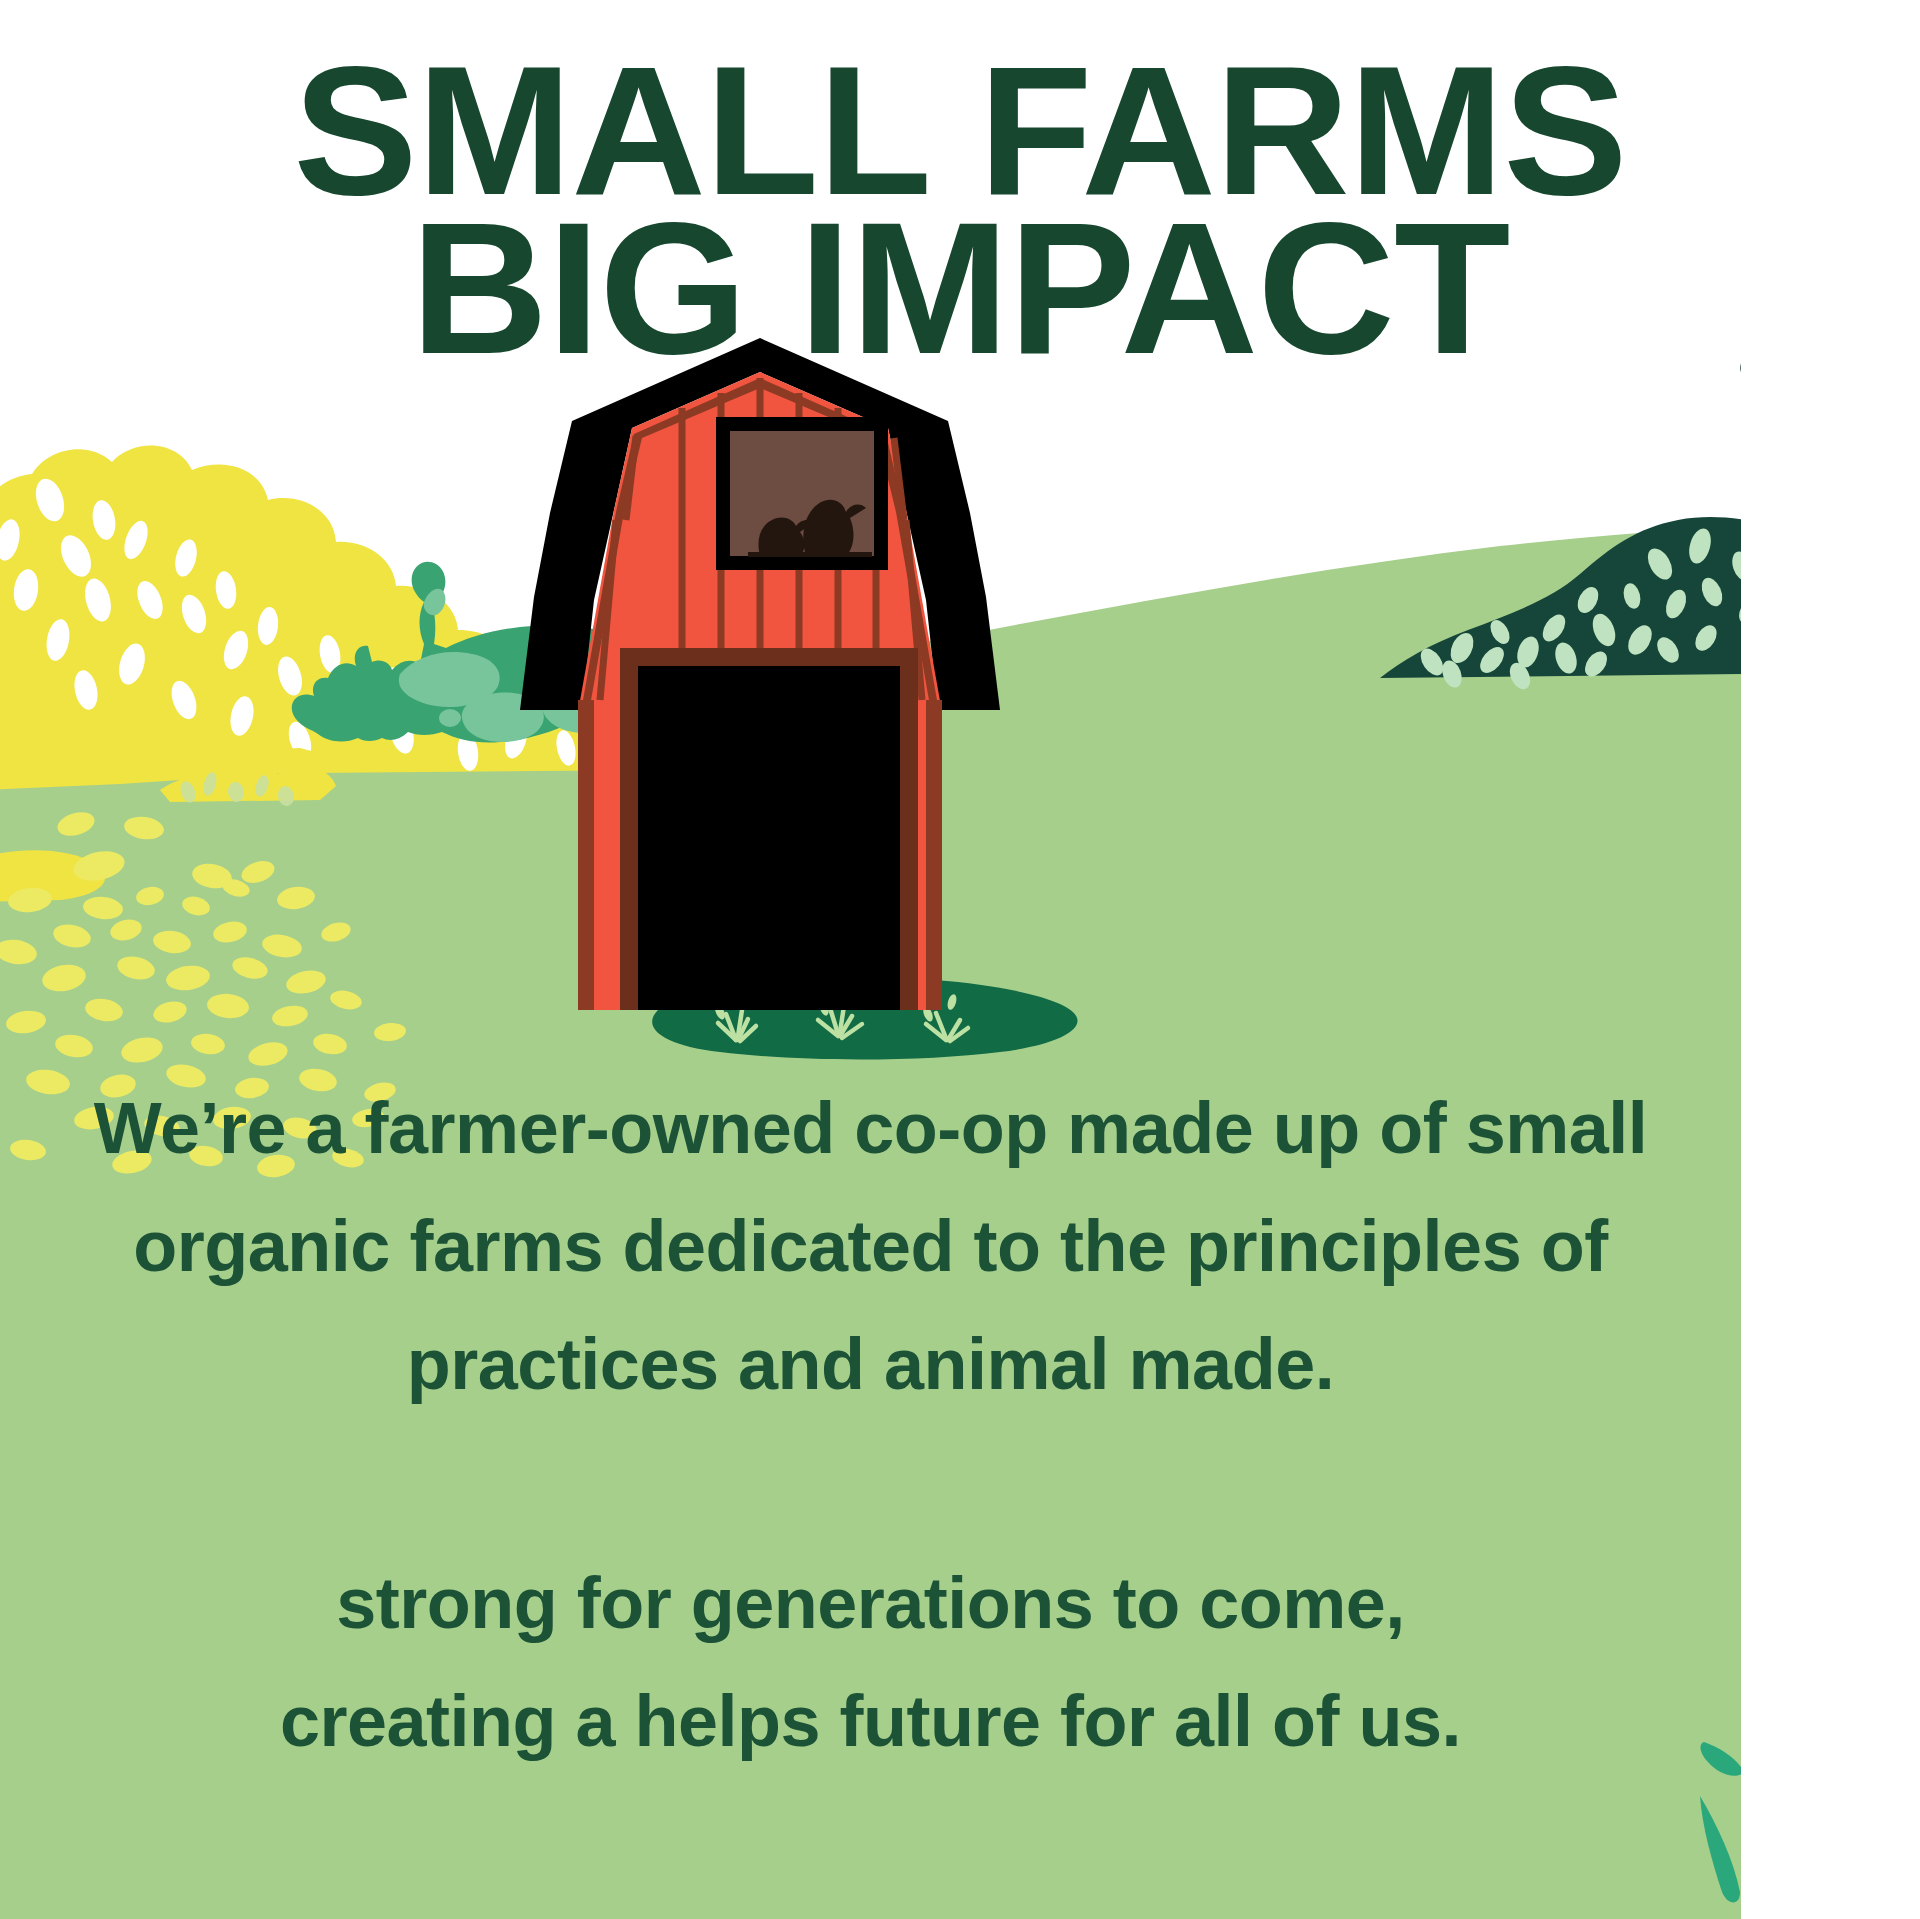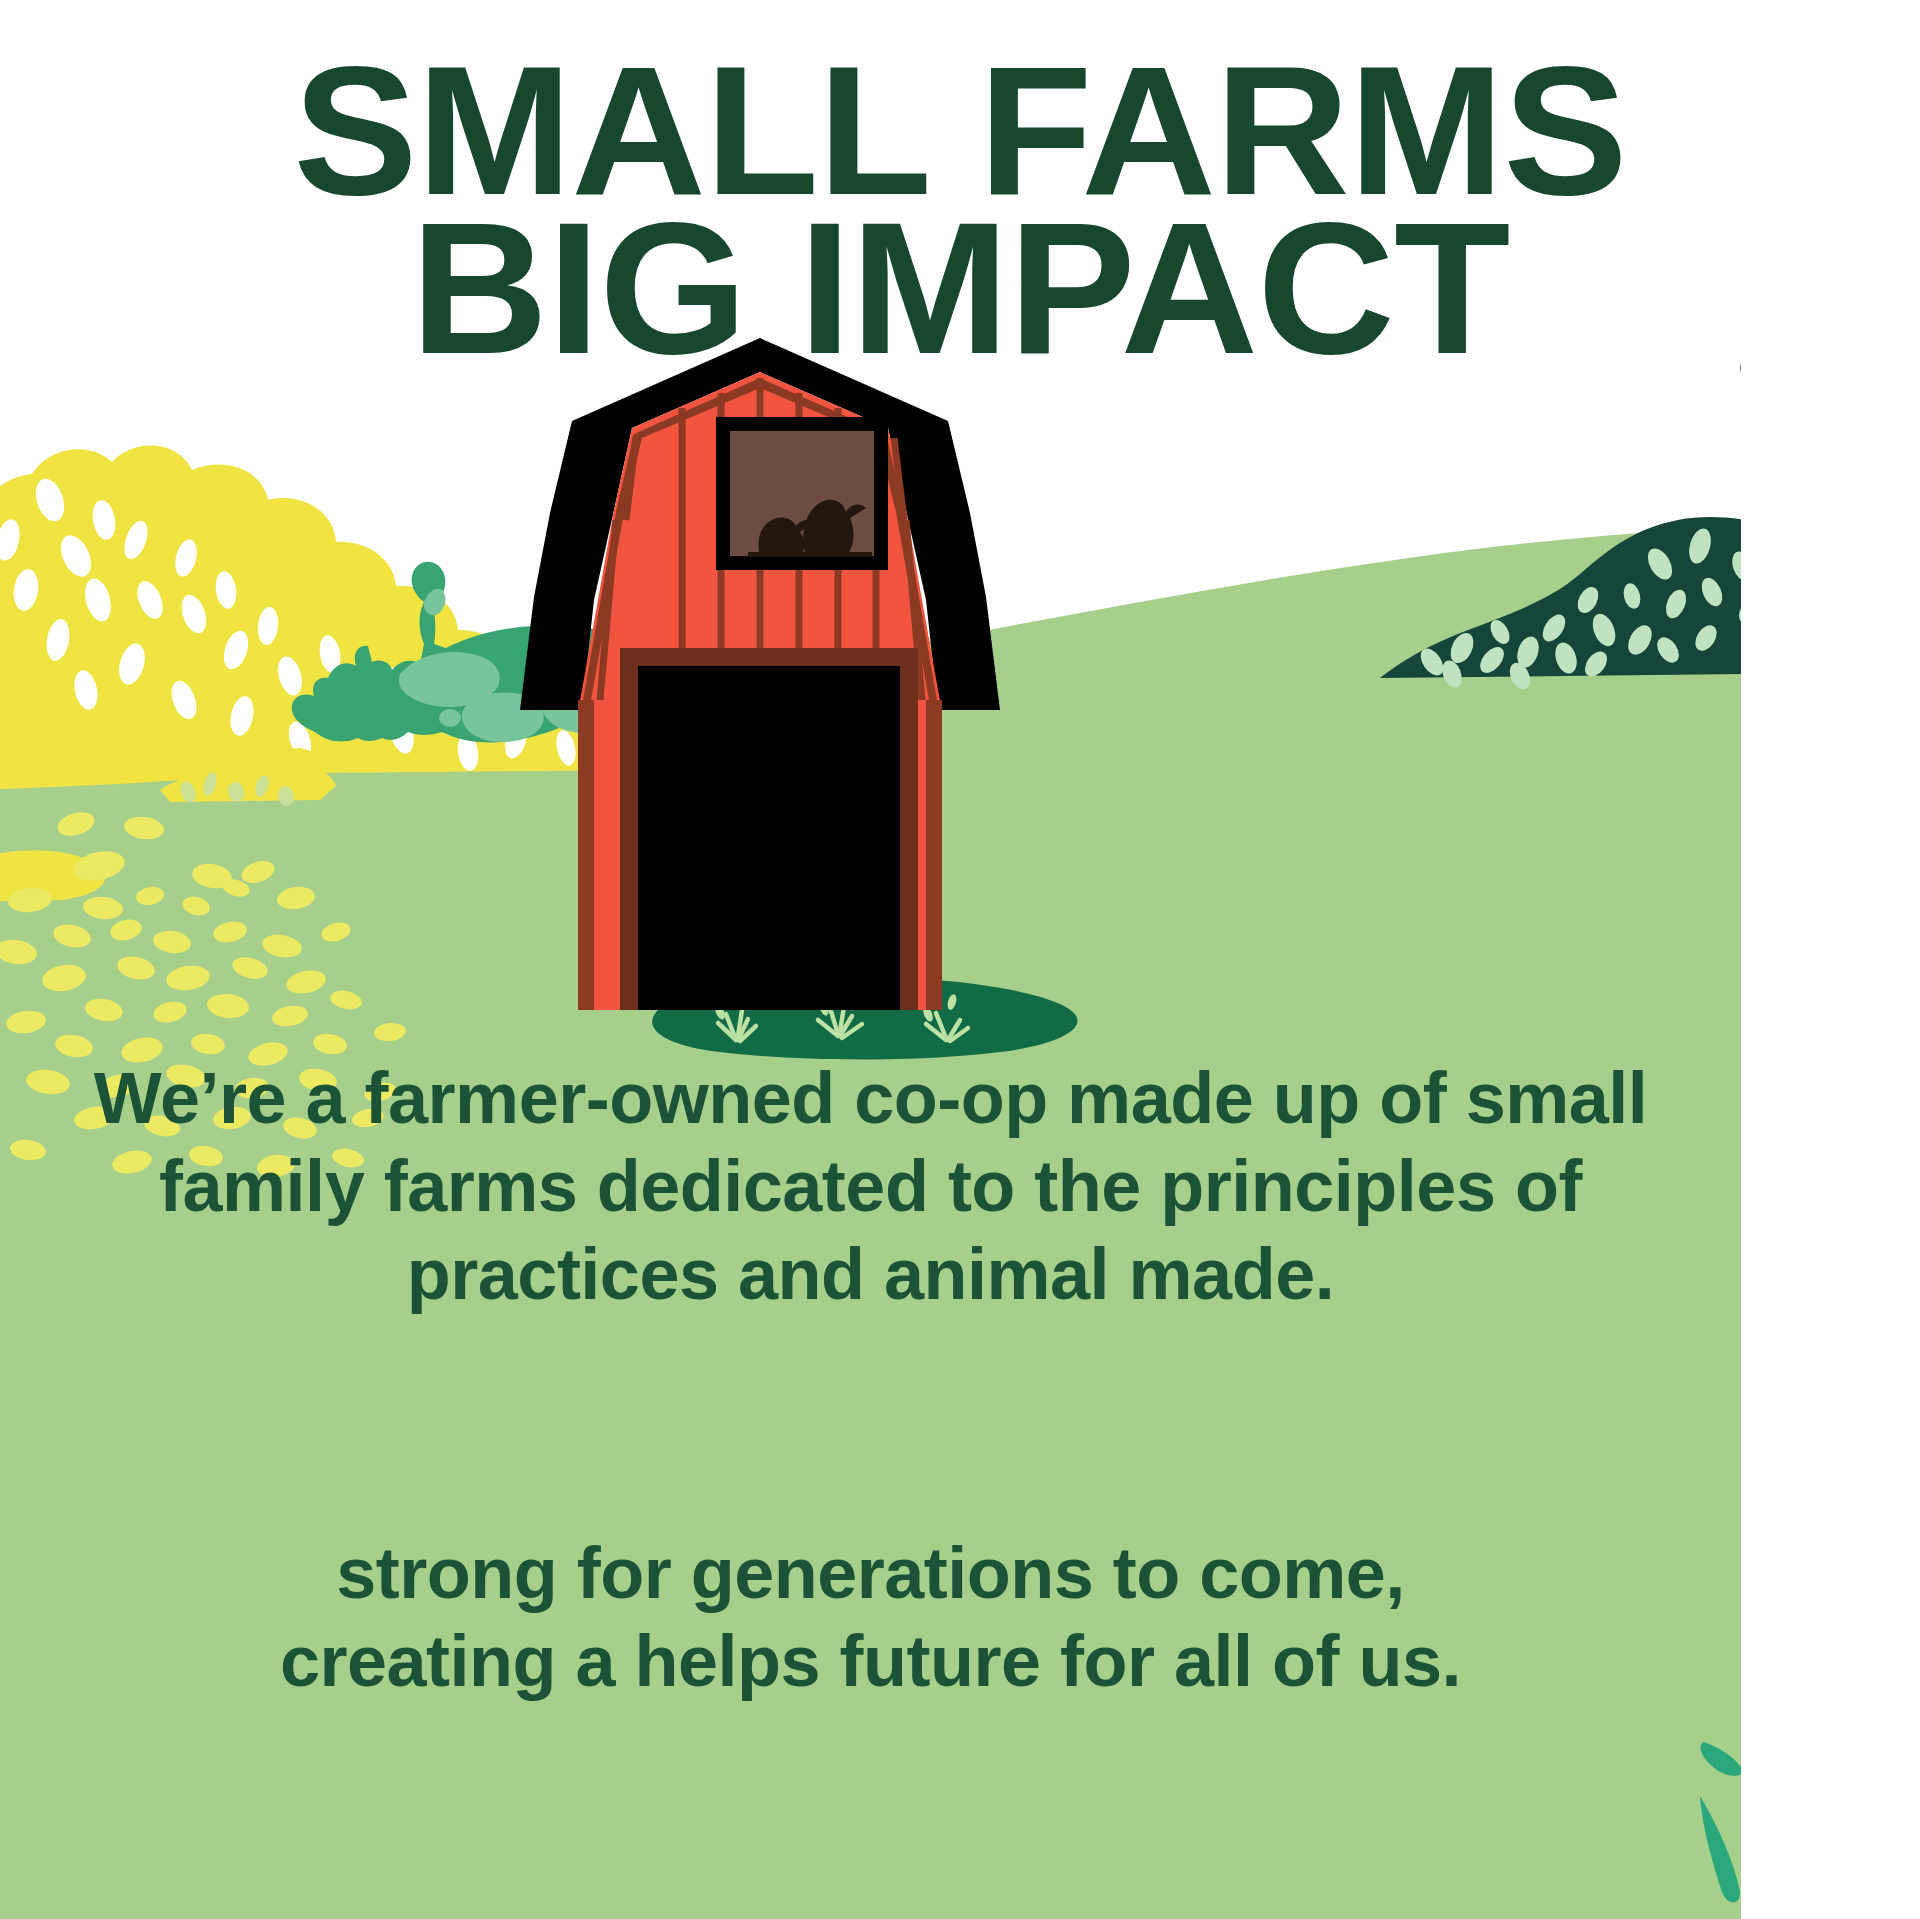--- a/index.html
+++ b/index.html
@@ -56,21 +56,21 @@
     font-family:"Liberation Sans Narrow","Liberation Sans", sans-serif;
     font-weight:bold;
   }
   #para1 { top:1055px; }
   #para2 { top:1530px; }
   .copy p {
     font-size:72px;
     line-height:1.22;
     letter-spacing:-0.5px;
   }
-  .copy .ln { display:block; white-space:nowrap; }
+  .copy .ln { display:block; white-space:nowrap;margin-top:30px; }
 </style>
 </head>
 <body>
 
 <div id="poster">
 
   <svg class="scene" viewBox="0 0 1920 1919" preserveAspectRatio="none" xmlns="http://www.w3.org/2000/svg">
 
     <rect x="0" y="0" width="1920" height="1919" fill="#ffffff"></rect>
 
@@ -367,21 +367,21 @@
   </svg>
 
   <div class="headline">
     <span class="hl-line line1">SMALL FARMS</span>
     <span class="hl-line line2">BIG IMPACT</span>
   </div>
 
   <div class="copy" id="para1">
     <p>
       <span class="ln">We’re a farmer-owned co-op made up of small</span>
-      <span class="ln">family farms dedicated to the principles of</span>
+      <span class="ln">organic farms dedicated to the principles of</span>
       <span class="ln">practices and animal made.</span>
     </p>
   </div>
 
   <div class="copy" id="para2">
     <p>
       <span class="ln">strong for generations to come,</span>
       <span class="ln">creating a helps future for all of us.</span>
     </p>
   </div>

